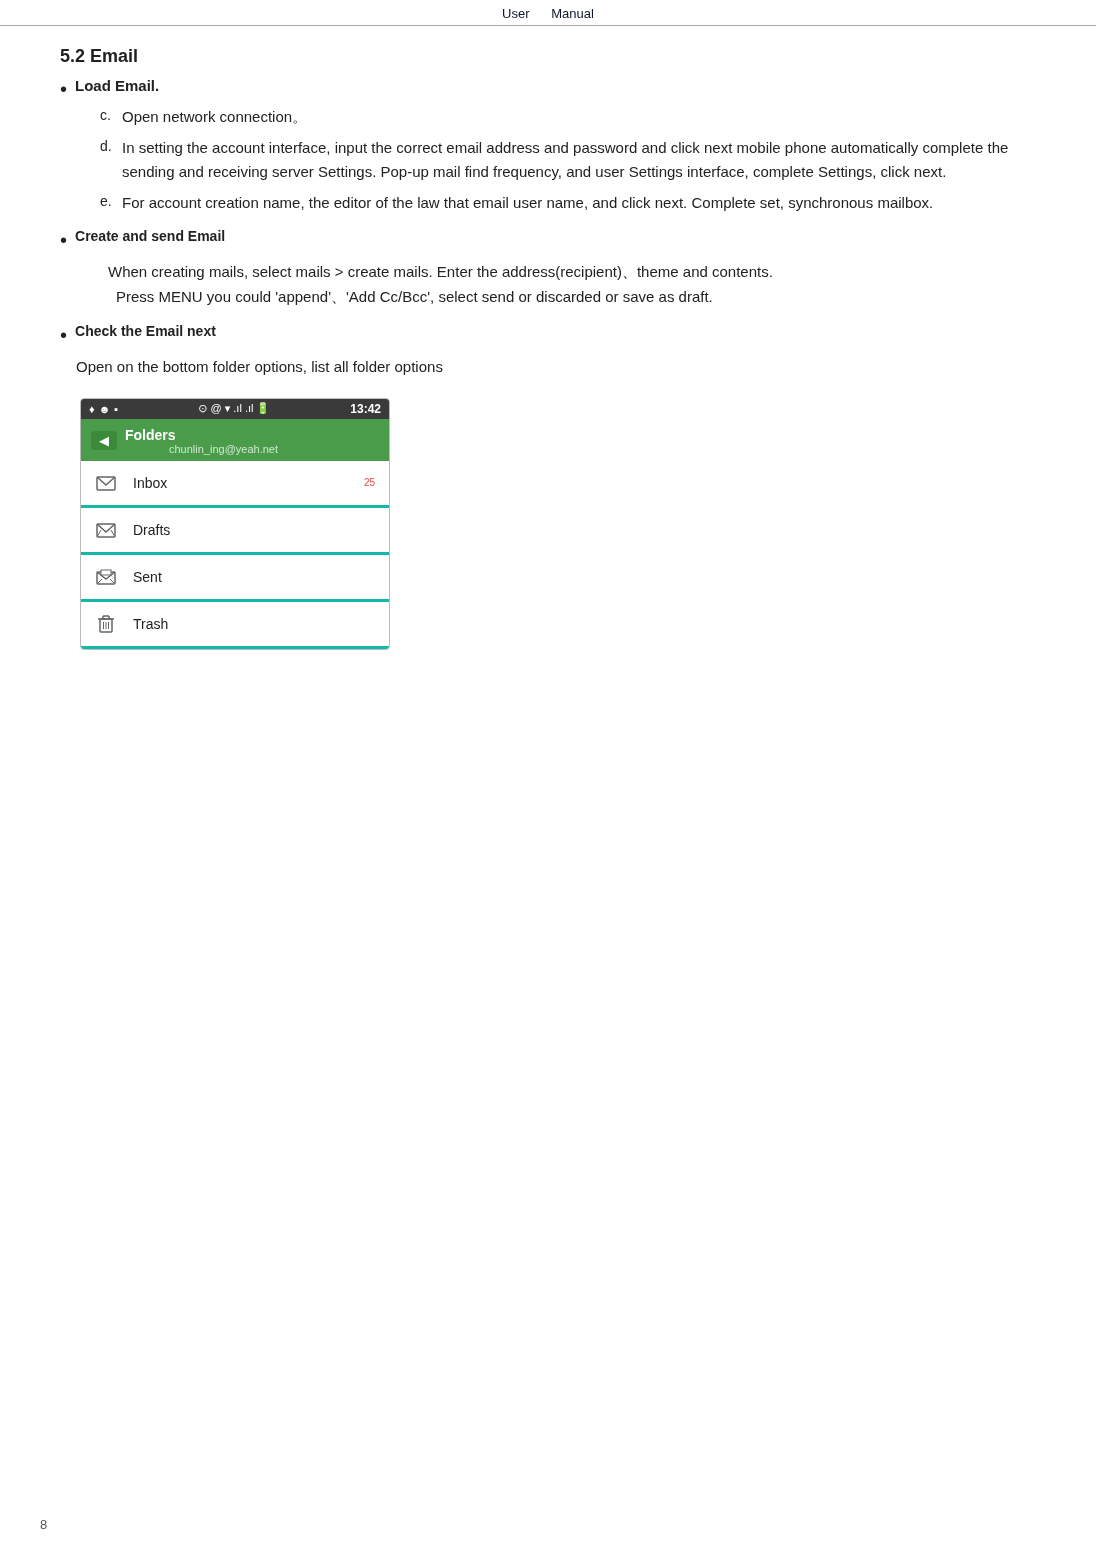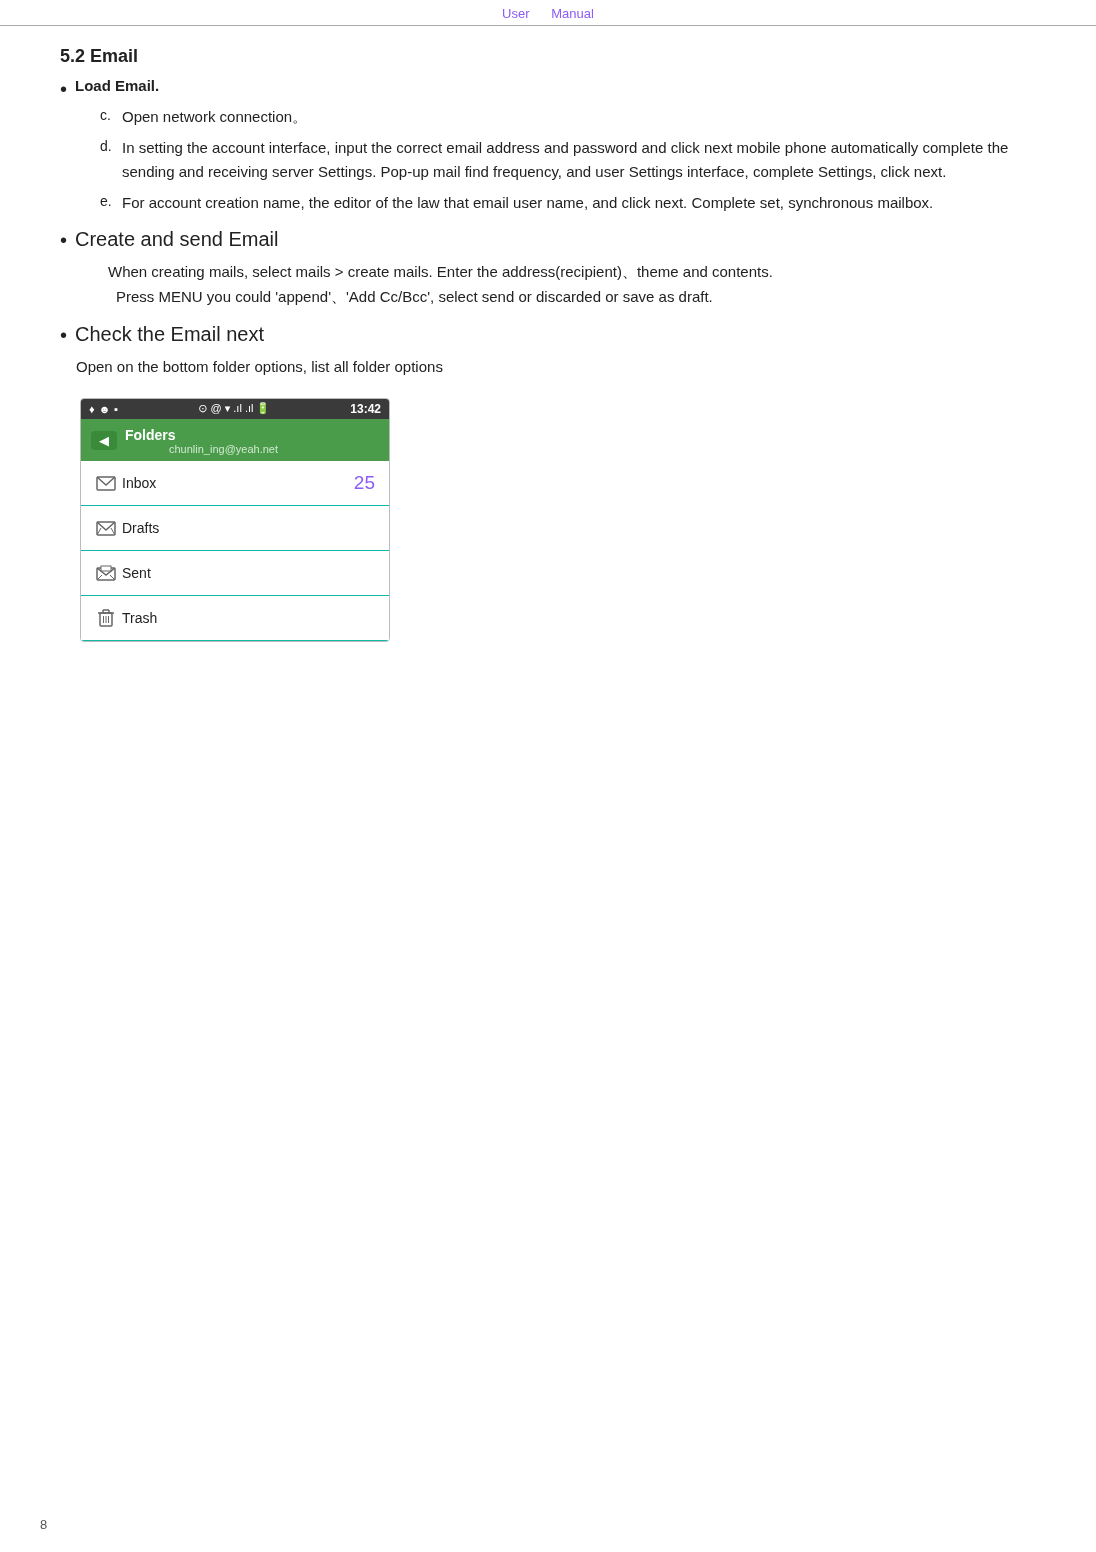--- a/index.html
+++ b/index.html
@@ -9,21 +9,21 @@
       color: #222;
       background: #fff;
       width: 1096px;
       min-height: 1552px;
       padding: 0;
     }
 
     .page-header {
       text-align: center;
       font-size: 13px;
-      color: #8b5cf6;
+      color: #0f172a;
       border-bottom: 1px solid #aaa;
       padding: 6px 0 4px 0;
       margin-bottom: 10px;
     }
 
     .page-content {
       padding: 10px 60px 40px 60px;
     }
 
     .section-title {
@@ -55,22 +55,22 @@
       color: #222;
       flex-shrink: 0;
     }
 
     .bullet-label {
       font-size: 15px;
       font-weight: bold;
     }
 
     .bullet-label-normal {
-      font-size: 20px;
-      font-weight: normal;
+      font-size: 14px;
+      font-weight: bold;
     }
 
     .sub-list {
       list-style: none;
       padding-left: 40px;
       margin-top: 4px;
     }
 
     .sub-list li {
       margin-bottom: 8px;
@@ -161,44 +161,44 @@
     .phone-header-text p {
       font-size: 11px;
       color: #d0e8d0;
       margin-left: 44px;
     }
 
     .phone-folder-item {
       display: flex;
       align-items: center;
       padding: 11px 14px;
-      border-bottom: 1px solid #14b8a6;
+      border-bottom: 3px solid #14b8a6;
       background: #fff;
-      gap: 5px;
+      gap: 16px;
     }
 
     .folder-icon {
       width: 22px;
       height: 22px;
       color: #666;
       flex-shrink: 0;
       display: flex;
       align-items: center;
       justify-content: center;
     }
 
     .folder-name {
       flex: 1;
       font-size: 14px;
       color: #222;
     }
 
     .folder-count {
-      font-size: 19px;
-      color: #8b5cf6;
+      font-size: 10px;
+      color: #ef4444;
     }
 
     .page-number {
       position: fixed;
       bottom: 20px;
       left: 40px;
       font-size: 13px;
       color: #555;
     }
   </style>

